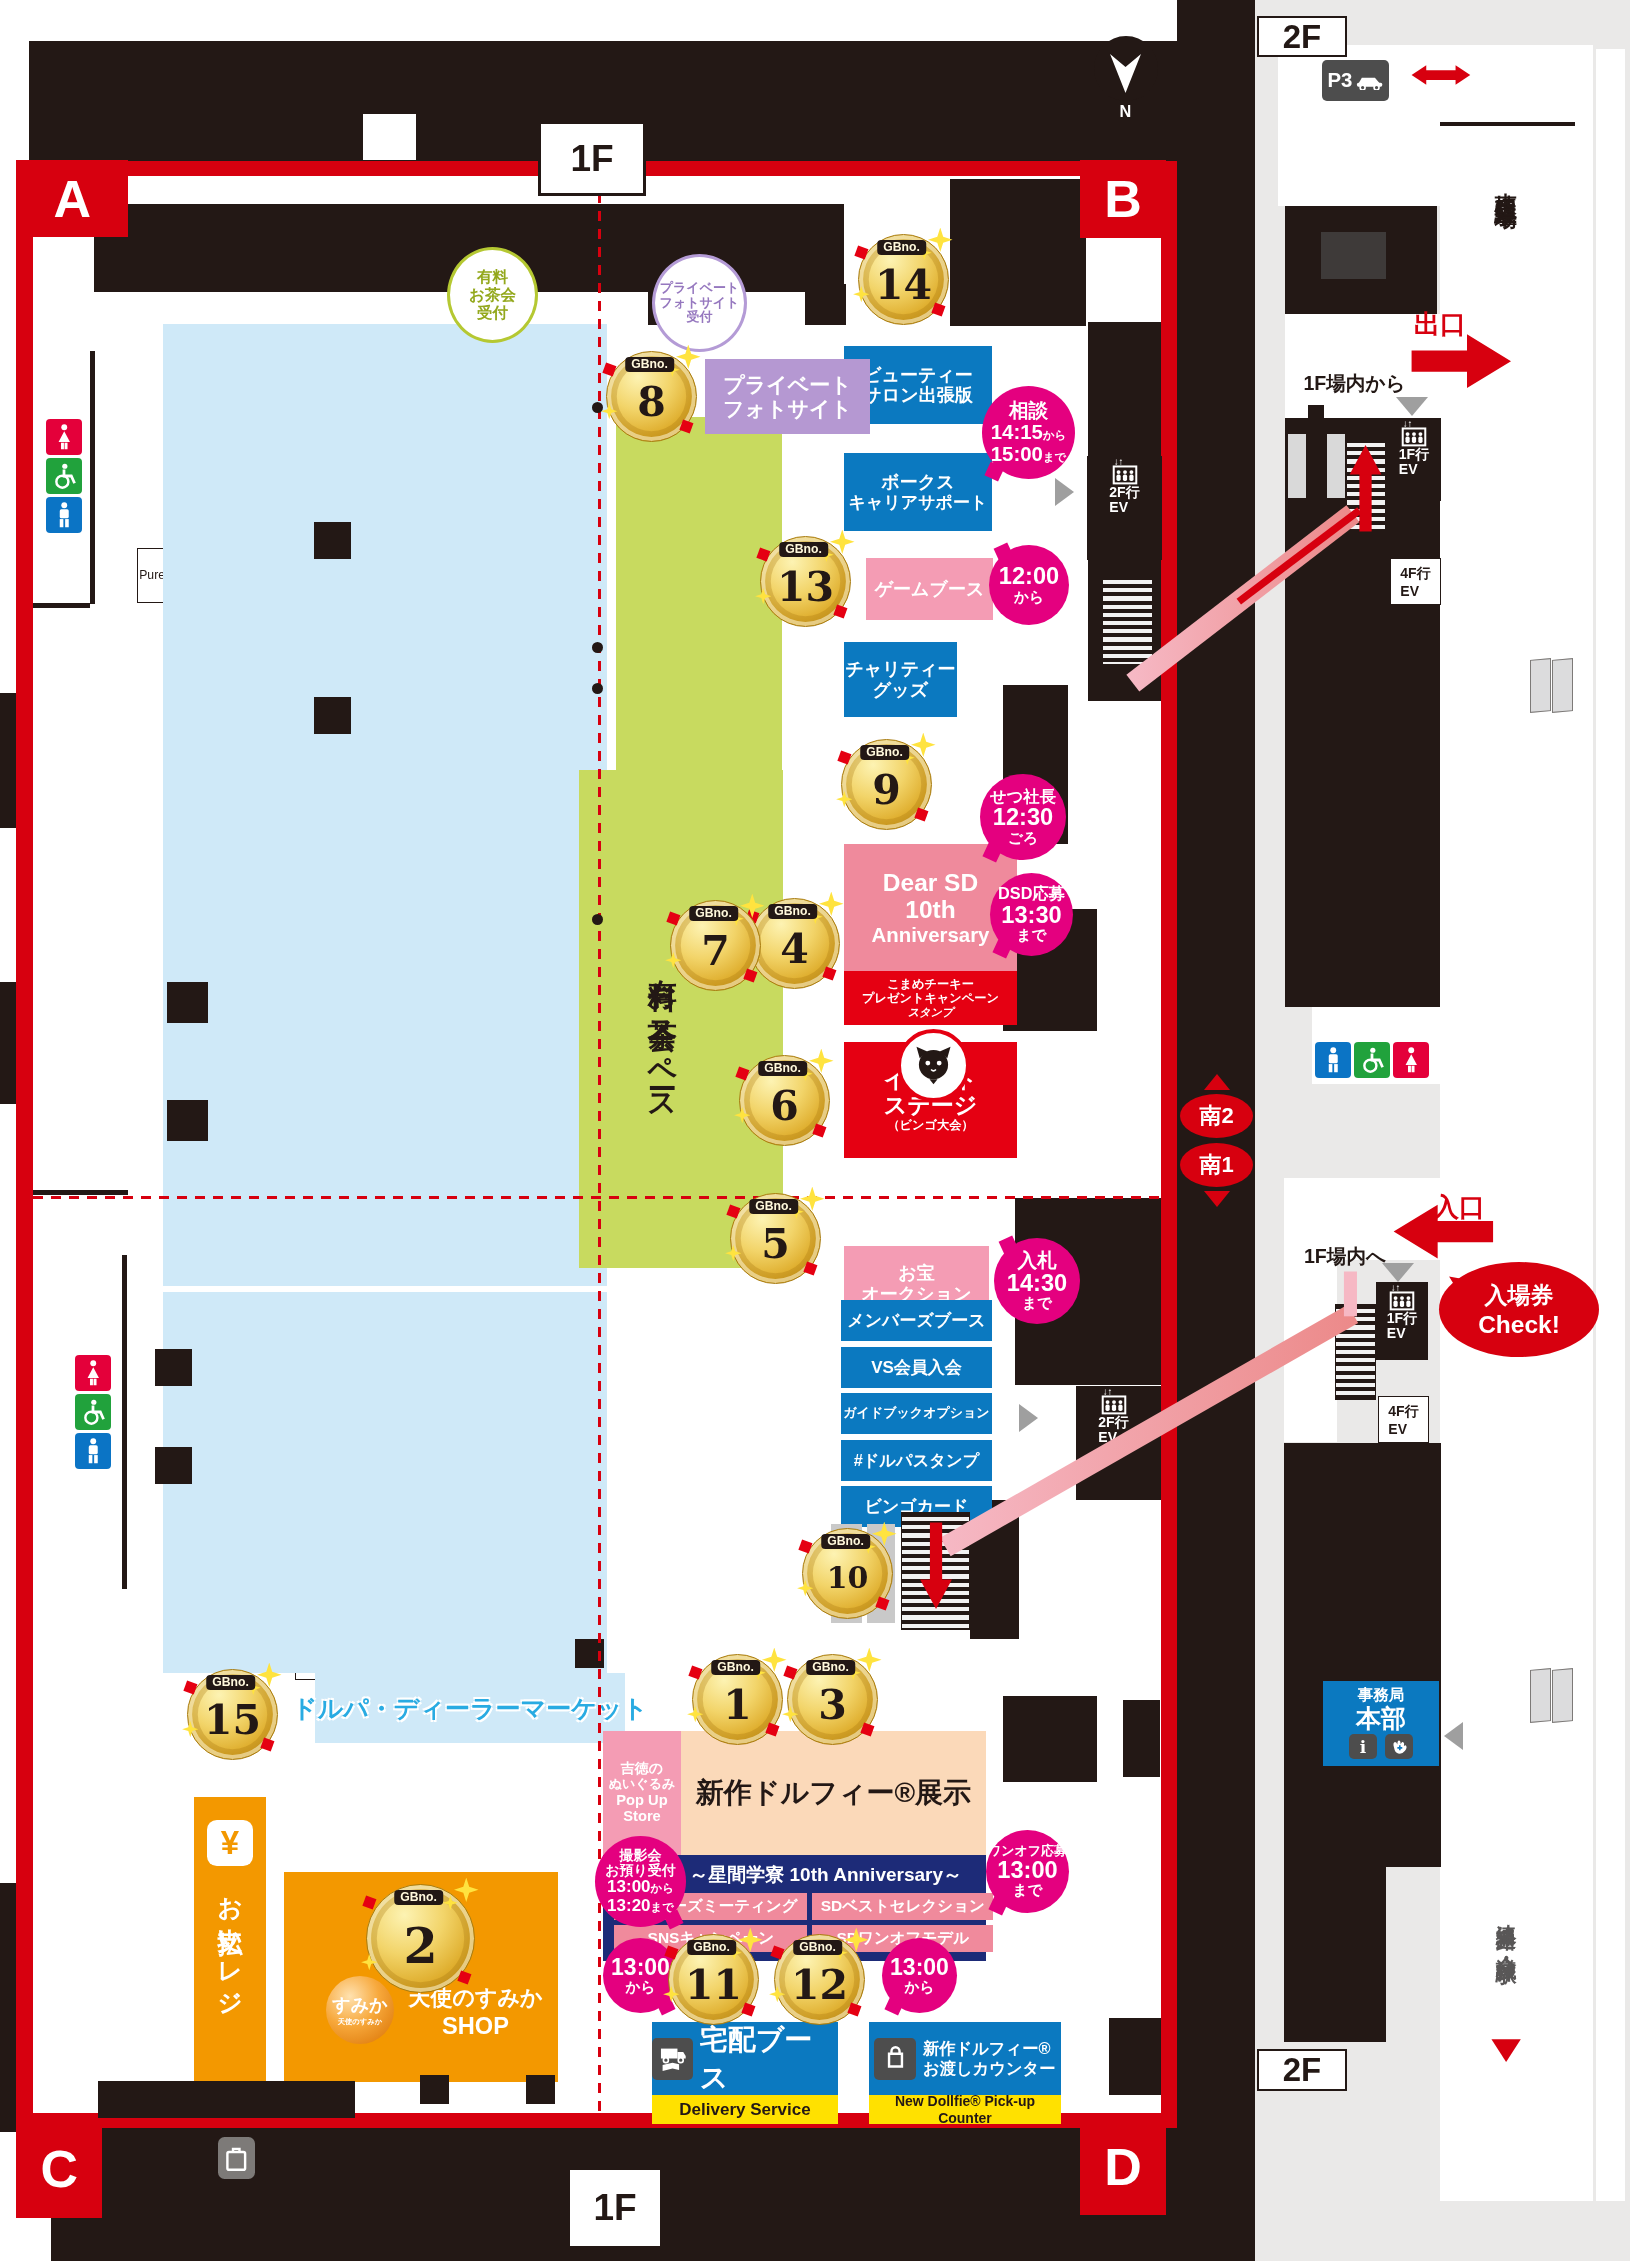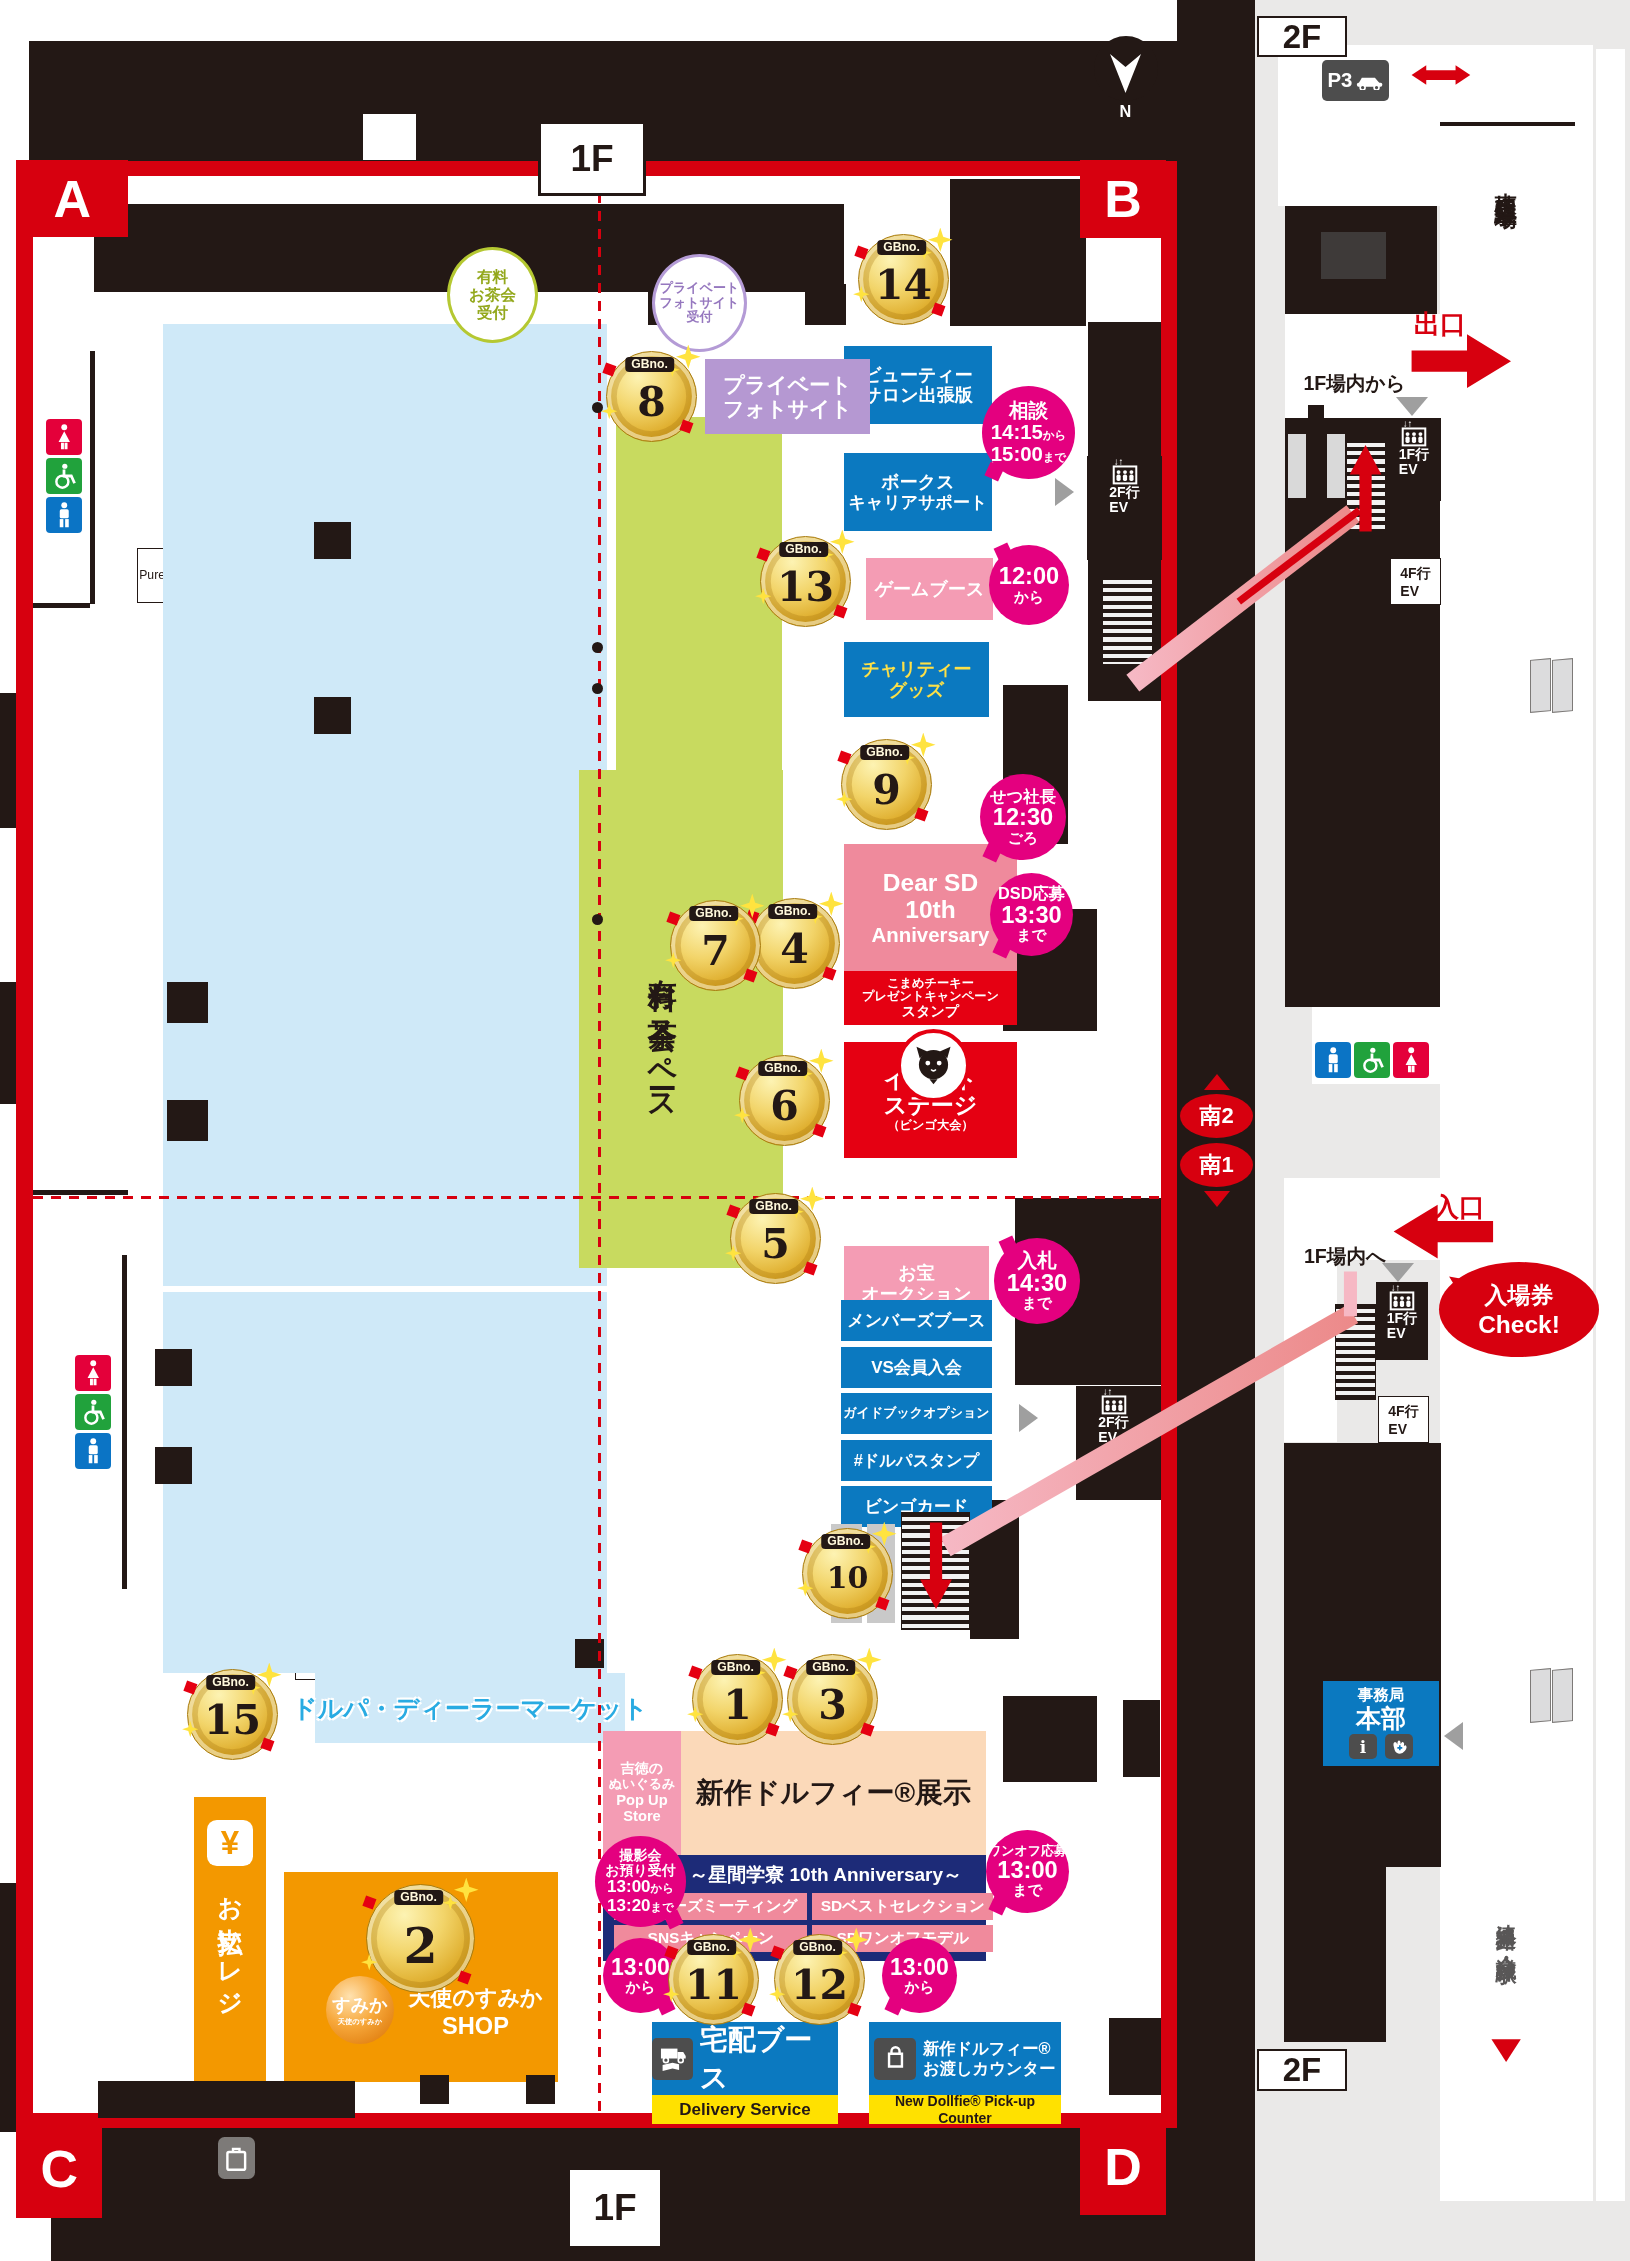--- a/index.html
+++ b/index.html
@@ -546,33 +546,33 @@
       <div style="font-size: 18px;">ビューティー</div>
       <div style="font-size: 18px;">サロン出張版</div>
     </div>
     <div class="box" style="left: 844px; top: 453px; width: 148px; height: 78px; background: rgb(11, 121, 192); color: rgb(255, 255, 255); z-index: 5;">
       <div style="font-size: 18px;">ボークス</div>
       <div style="font-size: 17px;">キャリアサポート</div>
     </div>
     <div class="box" style="left: 866px; top: 558px; width: 127px; height: 62px; background: rgb(244, 156, 180); color: rgb(255, 255, 255); z-index: 5;">
       <div style="font-size: 18px;">ゲームブース</div>
     </div>
-    <div class="box" style="left: 844px; top: 642px; width: 145px; height: 75px; background: rgb(11, 121, 192); color: #fde047; z-index: 5;">
+    <div class="box" style="left: 844px; top: 642px; width: 113px; height: 75px; background: rgb(11, 121, 192); color: #ffffff; z-index: 5;">
       <div style="font-size: 18px;">チャリティー</div>
       <div style="font-size: 18px;">グッズ</div>
     </div>
     <div class="box" style="left: 844px; top: 844px; width: 173px; height: 127px; background: rgb(239, 138, 156); color: rgb(255, 255, 255); z-index: 5;">
       <div style="font-size: 24.5px;">Dear SD</div>
       <div style="font-size: 24.5px;">10th</div>
       <div style="font-size: 20.4px;">Anniversary</div>
     </div>
     <div class="box" style="left: 844px; top: 971px; width: 173px; height: 54px; background: rgb(229, 0, 18); color: rgb(255, 255, 255); z-index: 5;">
       <div style="font-size: 12.2px;">こまめチーキー</div>
       <div style="font-size: 12.2px;">プレゼントキャンペーン</div>
-      <div style="font-size: 14px;">スタンプ</div>
+      <div style="font-size: 11px; font-style: italic;">スタンプ</div>
     </div>
     <div class="box" style="left: 844px; top: 1042px; width: 173px; height: 116px; background: rgb(229, 0, 18); color: rgb(255, 255, 255); z-index: 5;">
       <div style="font-size: 23px;">イベント</div>
       <div style="font-size: 23px;">ステージ</div>
       <div style="font-size: 12.2px;">（ビンゴ大会）</div>
     </div>
     <div class="box" style="left: 844px; top: 1246px; width: 145px; height: 75px; background: rgb(244, 156, 180); color: rgb(255, 255, 255); z-index: 5;">
       <div style="font-size: 18px;">お宝</div>
       <div style="font-size: 18px;">オークション</div>
     </div>

